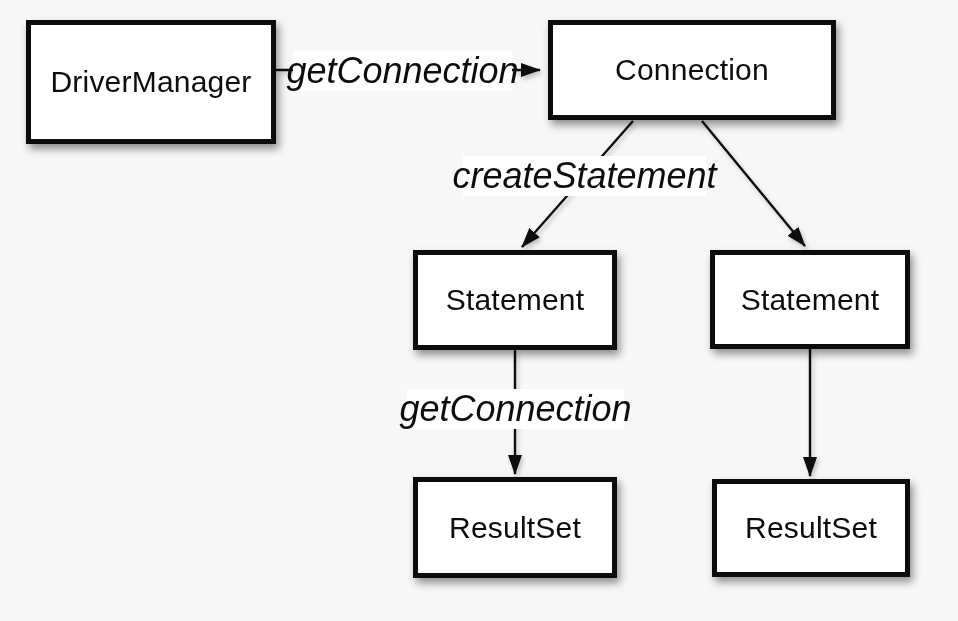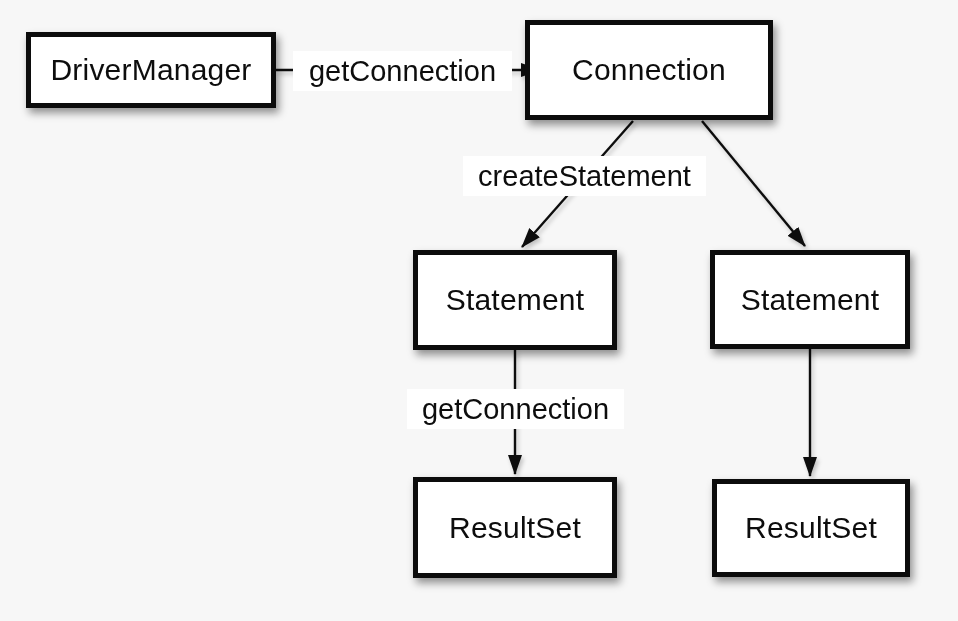--- a/index.html
+++ b/index.html
@@ -46,27 +46,28 @@
     color: #0d0d0d;
     white-space: nowrap;
   }
   .edge-label {
     position: absolute;
     z-index: 2;
     background: #ffffff;
     display: flex;
     align-items: center;
     justify-content: center;
-    font-size: 29px;
+    font-size: 36px;
+    font-style: italic;
     color: #0d0d0d;
     white-space: nowrap;
   }
   
-  #n-drivermanager { left: 26px;  top: 32px;  width: 250px; height: 76px; }
-  #n-connection    { left: 525px; top: 20px;  width: 248px; height: 100px; text-align: right; }
+  #n-drivermanager { left: 26px;  top: 20px;  width: 250px; height: 124px; }
+  #n-connection    { left: 548px; top: 20px;  width: 288px; height: 100px; text-align: right; }
   #n-statement-l   { left: 413px; top: 250px; width: 204px; height: 100px; }
   #n-statement-r   { left: 710px; top: 250px; width: 200px; height: 99px; }
   #n-resultset-l   { left: 413px; top: 477px; width: 204px; height: 101px; }
   #n-resultset-r   { left: 712px; top: 479px; width: 198px; height: 98px; }
   
   #l-getconnection   { left: 293px; top: 51px;  width: 219px; height: 40px; }
   #l-createstatement { left: 463px; top: 156px; width: 243px; height: 40px; }
   #l-executequery    { left: 407px; top: 389px; width: 217px; height: 40px; }
 </style>
 </head>

